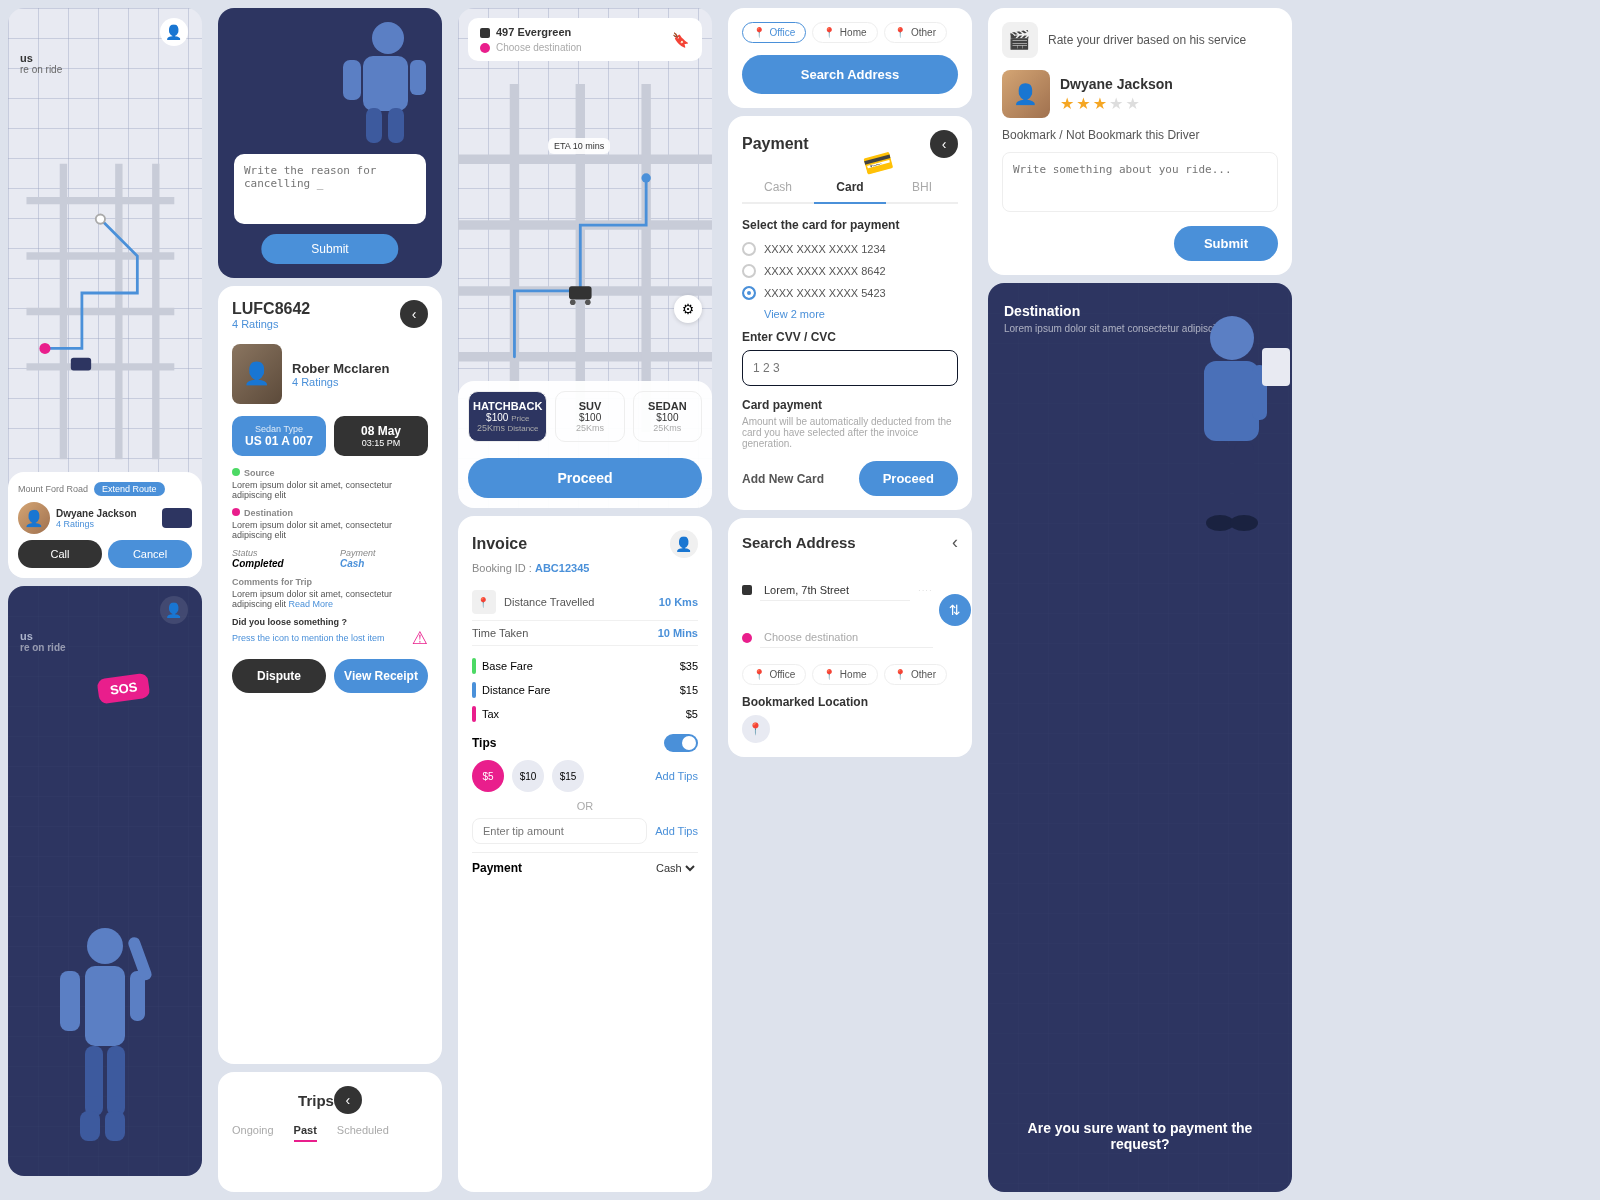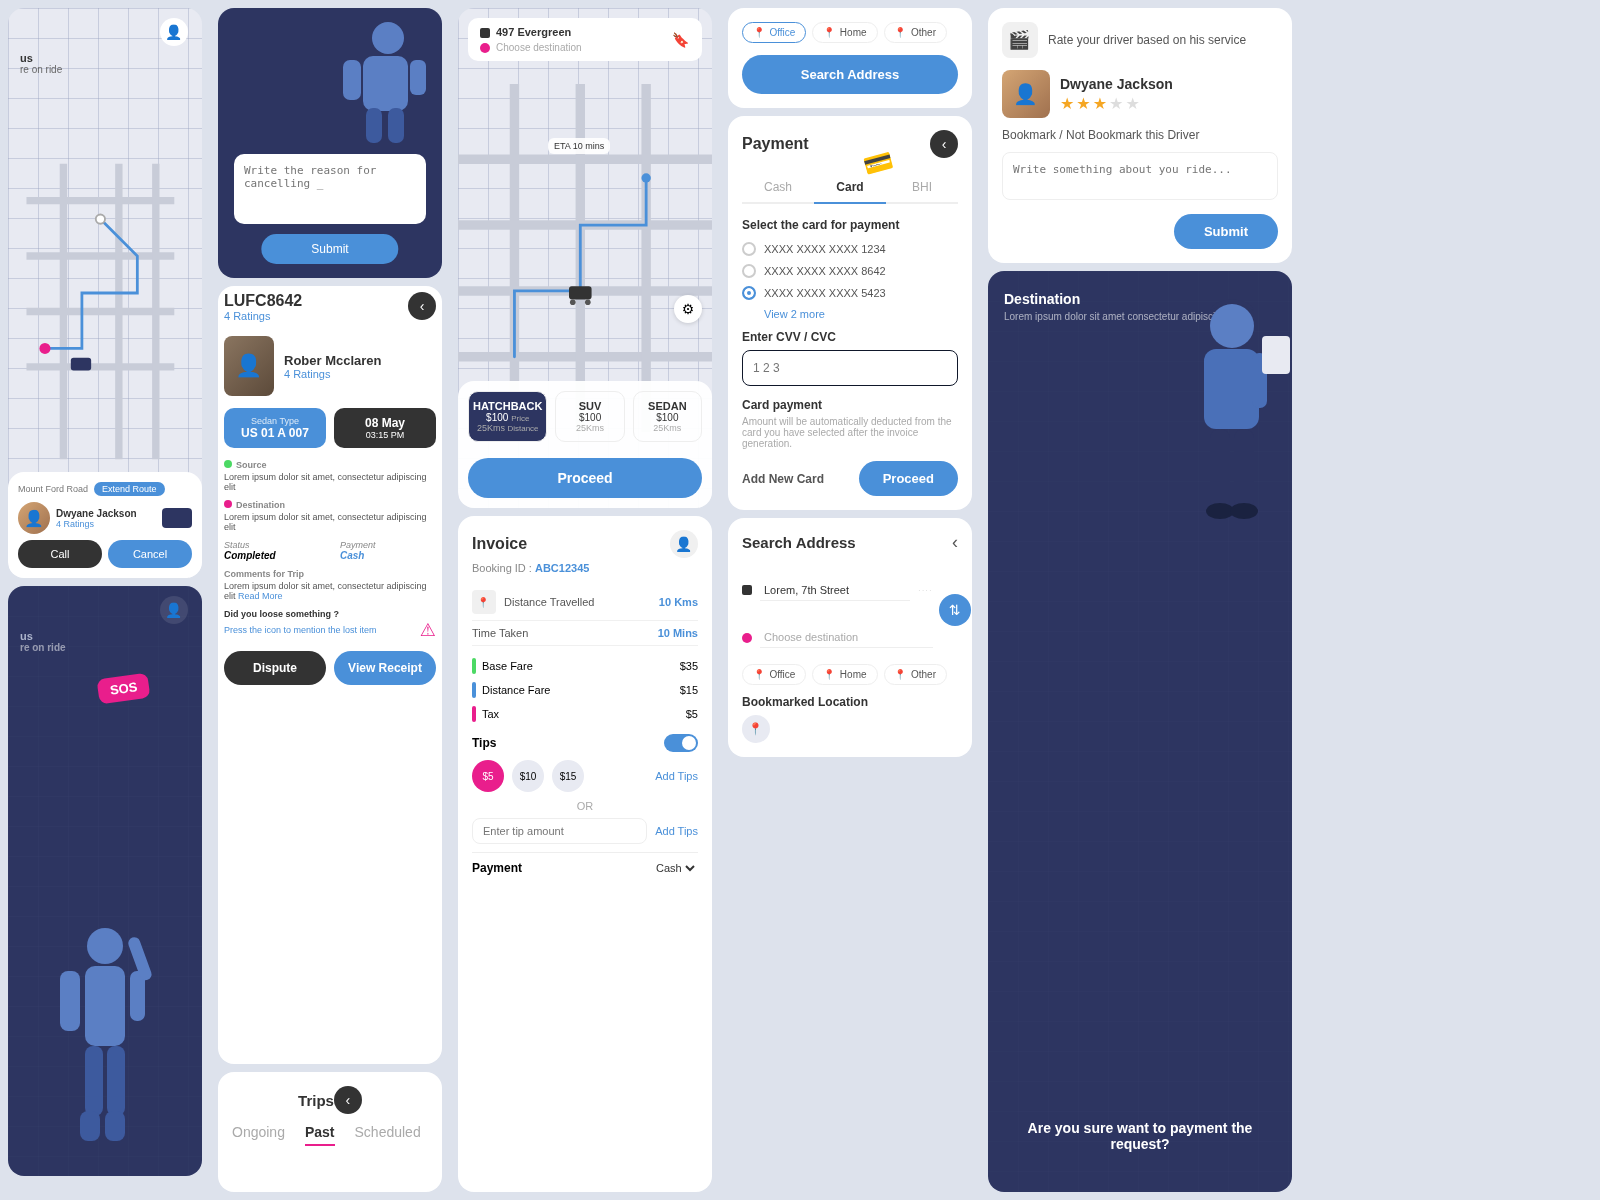--- a/index.html
+++ b/index.html
@@ -242,21 +242,21 @@
       padding: 8px 50px;
       font-size: 12px;
       cursor: pointer;
       white-space: nowrap;
     }
 
     
     .booking-card {
       background: #fff;
       border-radius: 16px;
-      padding: 6px;
+      padding: 14px;
       margin: 0 8px;
       flex: 1;
     }
 
     .booking-id {
       font-size: 16px;
       font-weight: 700;
       color: #333;
     }
 
@@ -395,21 +395,21 @@
     }
 
     .trips-title { font-size: 15px; font-weight: 700; color: #333; }
 
     .trips-tabs {
       display: flex;
       gap: 20px;
     }
 
     .trips-tab {
-      font-size: 14px;
+      font-size: 11px;
       color: #aaa;
       cursor: pointer;
       padding-bottom: 4px;
     }
 
     .trips-tab.active {
       color: #333;
       font-weight: 600;
       border-bottom: 2px solid #e91e8c;
     }
@@ -1042,21 +1042,21 @@
     }
 
     .review-textarea {
       width: 100%;
       border: 1px solid #eee;
       border-radius: 8px;
       padding: 10px;
       font-size: 11px;
       color: #aaa;
       resize: none;
-      height: 48px;
+      height: 60px;
       margin-bottom: 10px;
     }
 
     .submit-btn-right {
       float: right;
       background: #4a90d9;
       color: #fff;
       border: none;
       border-radius: 20px;
       padding: 10px 30px;

